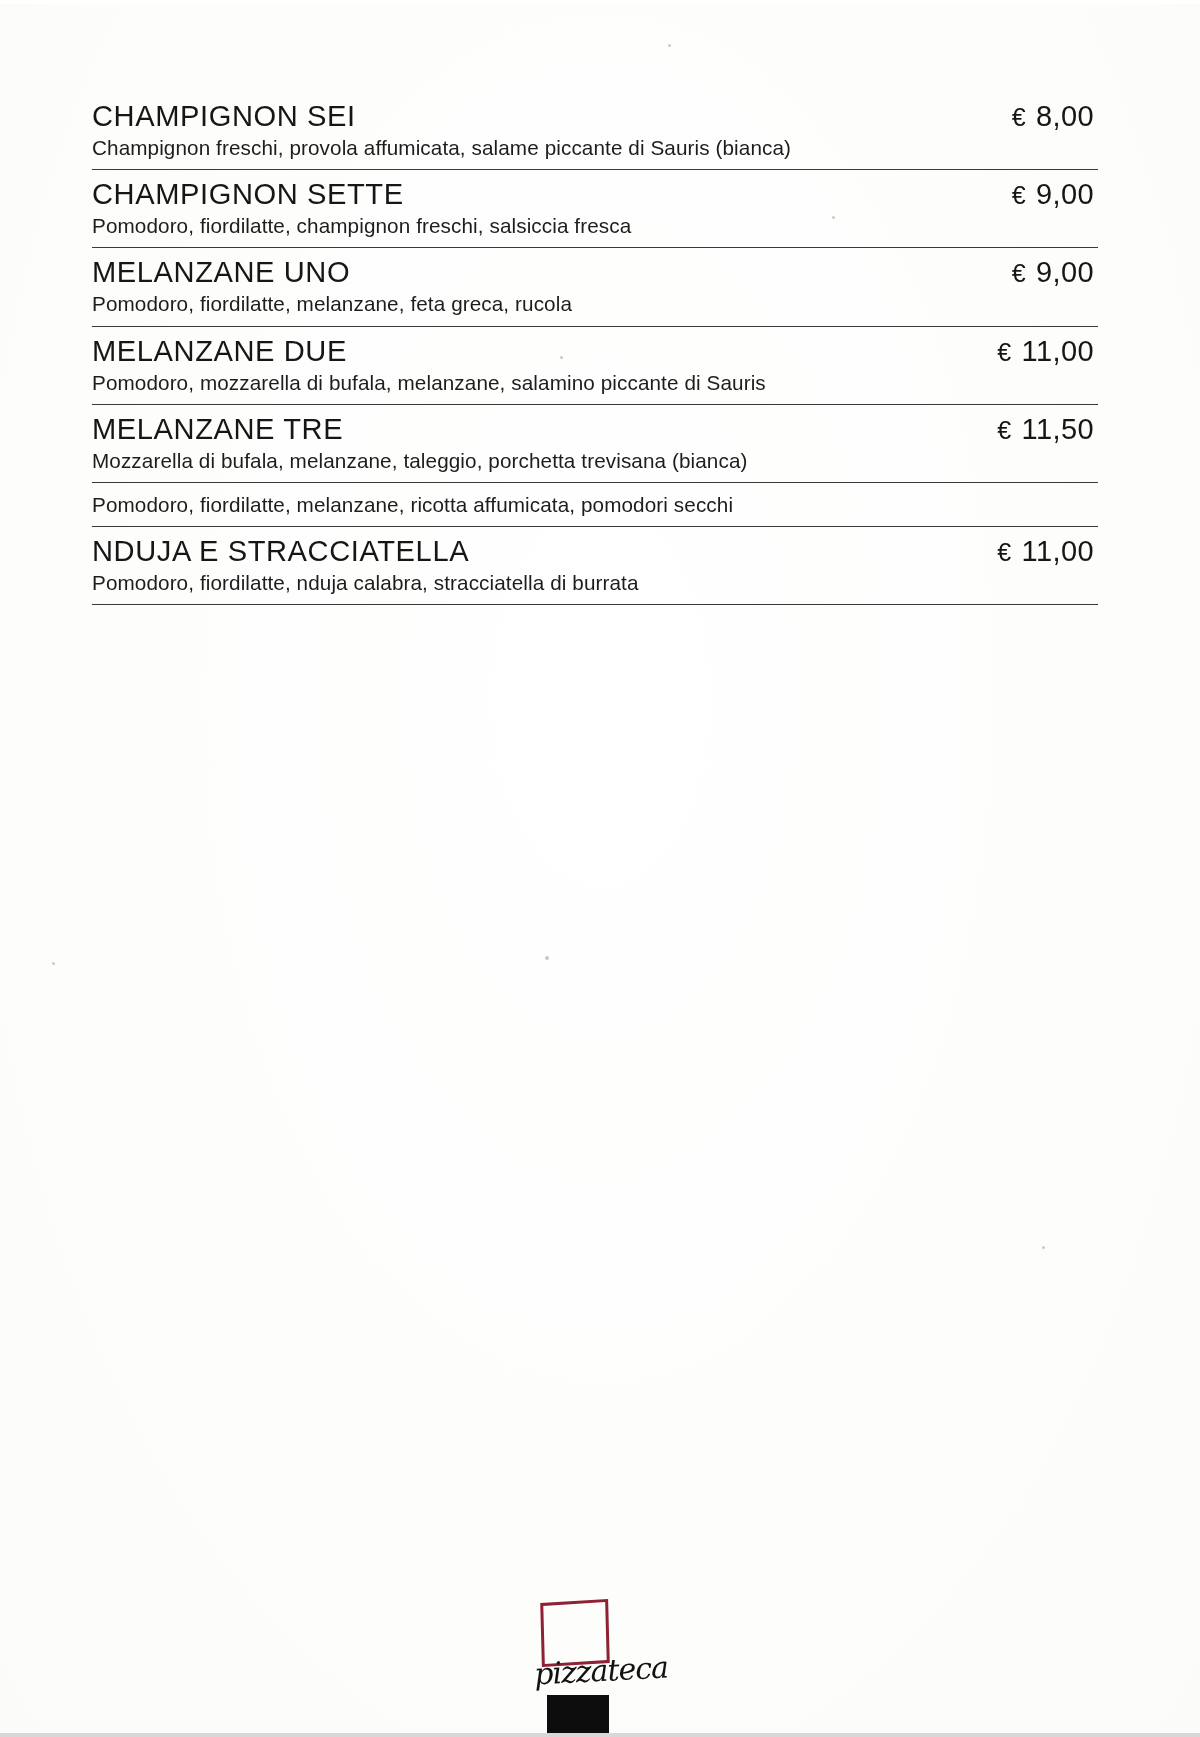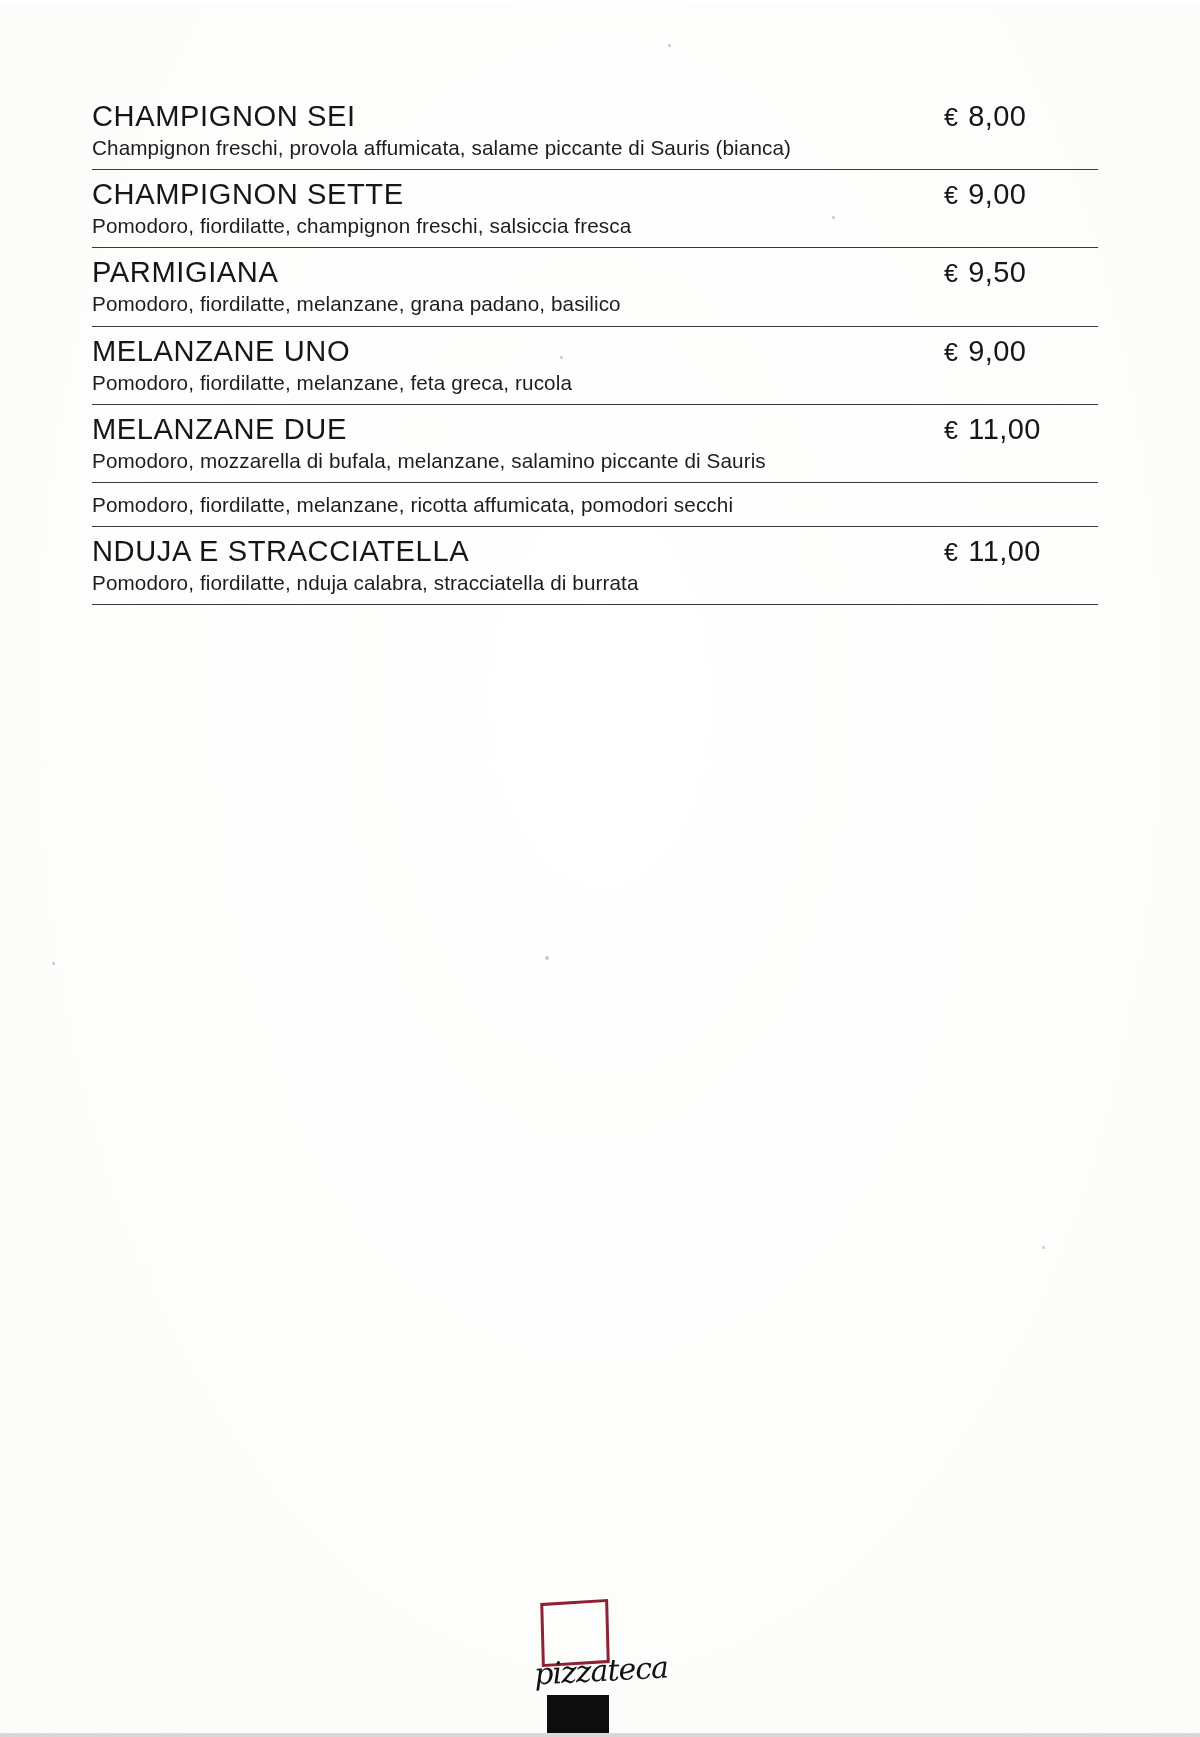--- a/index.html
+++ b/index.html
@@ -57,21 +57,21 @@
     white-space: nowrap;
     transform: scaleX(0.97);
     transform-origin: left center;
   }
   .item-price {
     font-size: 29px;
     font-weight: 400;
     letter-spacing: 0.4px;
     color: #161616;
     white-space: nowrap;
-    text-align: left;
+    text-align: right;
     min-width: 150px;
     padding-right: 4px;
   }
   .item-price .cur {
     margin-right: 10px;
     font-size: 25px;
   }
   .item-desc {
     font-size: 21px;
     font-weight: 400;
@@ -171,44 +171,44 @@
     </div>
 
     <div class="menu-item">
       <div class="row-head">
         <div class="item-name">CHAMPIGNON SETTE</div>
         <div class="item-price"><span class="cur">€</span><span>9,00</span></div>
       </div>
       <div class="item-desc">Pomodoro, fiordilatte, champignon freschi, salsiccia fresca</div>
     </div>
 
-    <div class="menu-item">
-      <div class="row-head">
-        <div class="item-name">PARMIGIANA</div>
-        <div class="item-price"><span class="cur">€</span><span>9,50</span></div>
-      </div>
-      <div class="item-desc">Pomodoro, fiordilatte, melanzane, grana padano, basilico</div>
-    </div>
 
     <div class="menu-item">
       <div class="row-head">
         <div class="item-name">MELANZANE UNO</div>
         <div class="item-price"><span class="cur">€</span><span>9,00</span></div>
       </div>
       <div class="item-desc">Pomodoro, fiordilatte, melanzane, feta greca, rucola</div>
     </div>
 
     <div class="menu-item">
       <div class="row-head">
         <div class="item-name">MELANZANE DUE</div>
         <div class="item-price"><span class="cur">€</span><span>11,00</span></div>
       </div>
       <div class="item-desc">Pomodoro, mozzarella di bufala, melanzane, salamino piccante di Sauris</div>
     </div>
 
+    <div class="menu-item">
+      <div class="row-head">
+        <div class="item-name">MELANZANE TRE</div>
+        <div class="item-price"><span class="cur">€</span><span>11,50</span></div>
+      </div>
+      <div class="item-desc">Mozzarella di bufala, melanzane, taleggio, porchetta trevisana (bianca)</div>
+    </div>
 
     <div class="menu-item">
       <div class="item-desc">Pomodoro, fiordilatte, melanzane, ricotta affumicata, pomodori secchi</div>
     </div>
 
     <div class="menu-item">
       <div class="row-head">
         <div class="item-name">NDUJA E STRACCIATELLA</div>
         <div class="item-price"><span class="cur">€</span><span>11,00</span></div>
       </div>

